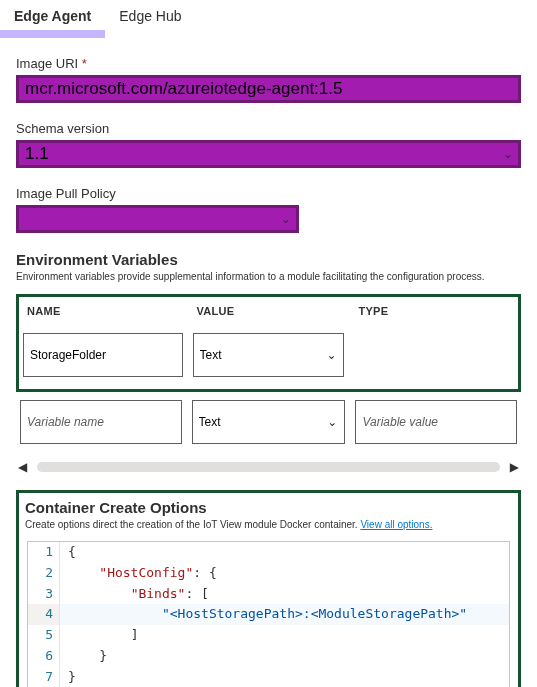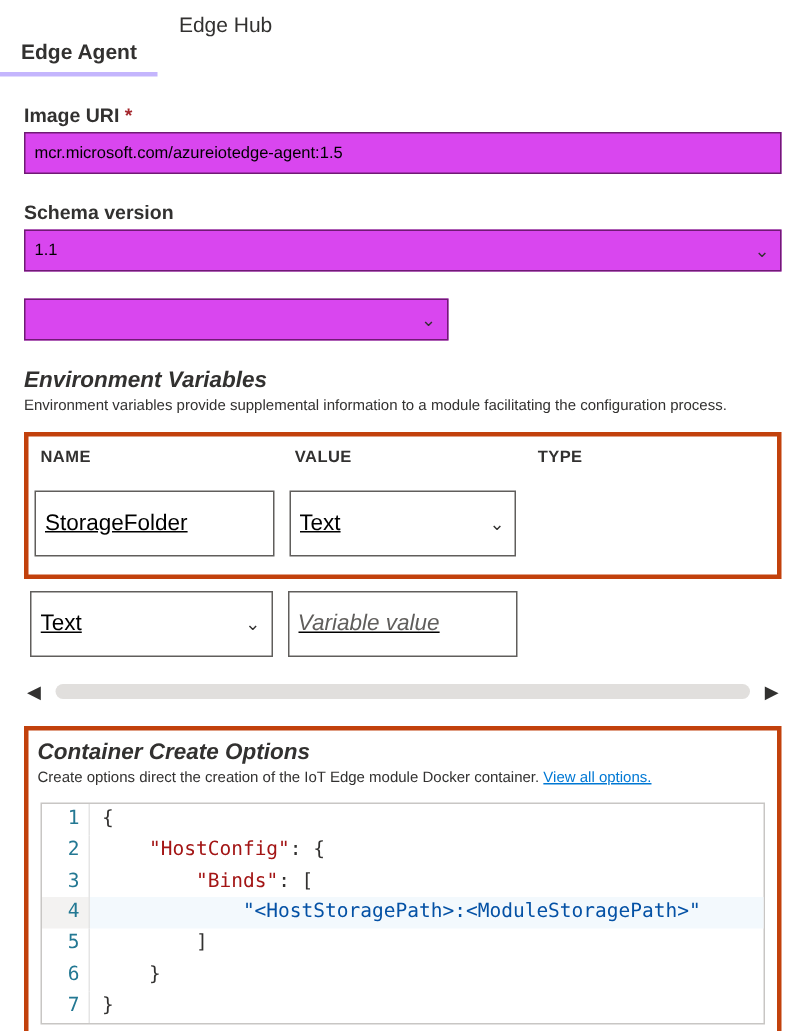--- a/index.html
+++ b/index.html
@@ -7,48 +7,48 @@
     margin: 0;
     padding: 0;
     font-family: "Segoe UI", Arial, sans-serif;
     font-size: 13px;
     color: #323130;
     background: #fff;
     width: 537px;
   }
   .tabs { display: flex; padding: 0; border-bottom: none; margin-bottom: 18px; }
   .tab { padding: 8px 14px 6px 14px; cursor: pointer; font-size: 14px; }
-  .tab.active { font-weight: 600; border-bottom: 3px solid #c4b5fd; margin-top: 18px; }
+  .tab.active { font-weight: 600; border-bottom: 8px solid #c4b5fd; }
   .form-area { padding: 0 16px 16px 16px; }
-  .field-label { font-size: 13px; margin-bottom: 4px; font-weight: bold; }
+  .field-label { font-size: 13px; margin-bottom: 4px; }
   .required { color: #a4262c; }
   .text-input, .select-input {
     width: 100%;
-    border: 1px solid #701a75;
+    border: 3px solid #701a75;
     padding: 5px 6px;
-    font-size: 11px;
+    font-size: 17px;
     font-family: inherit;
-    background: #d946ef;
+    background: #a21caf;
     height: 28px;
   }
   .select-wrap { position: relative; display: block; }
   .select-wrap .chev {
     position: absolute; right: 8px; top: 50%; transform: translateY(-50%);
     pointer-events: none; font-size: 12px; color: #323130;
   }
   .block { margin-bottom: 18px; }
-  .section-head { font-size: 15px; font-weight: 700; margin-bottom: 2px; font-style: italic; }
+  .section-head { font-size: 15px; font-weight: 700; margin-bottom: 2px; }
   .section-desc { font-size: 10px; color: #323130; margin-bottom: 10px; line-height: 1.35; }
-  .redbox { border: 3px solid #c2410c; }
+  .redbox { border: 3px solid #14532d; }
   .env-grid { display: grid; grid-template-columns: 1.05fr 1fr 1.05fr; gap: 10px; }
   .env-head { font-size: 11px; font-weight: 700; letter-spacing: .3px; padding: 6px 4px 6px 4px; }
   .env-cell { padding: 0 0 6px 0; }
   .env-row-wrap { padding: 0 4px 6px 4px; }
   .env-redbox { padding: 2px 4px 6px 4px; }
-  .env-input { width: 100%; border: 1px solid #605e5c; padding: 21px 6px; font-size: 15px; height: 28px; font-family: inherit; text-decoration: underline; }
+  .env-input { width: 100%; border: 1px solid #605e5c; padding: 21px 6px; font-size: 12px; height: 28px; font-family: inherit; }
   .placeholder-italic::placeholder { font-style: italic; color: #605e5c; }
   .scroll-hint {
     height: 18px; position: relative; margin: 2px 0 14px 0;
     display: flex; align-items: center; justify-content: space-between;
     padding: 0 2px;
   }
   .scroll-bar {
     height: 10px; flex: 1; margin: 0 10px;
     background: #e1dfdd;
     border-radius: 5px;
@@ -91,20 +91,21 @@
 
   <div class="block">
     <div class="field-label">Schema version</div>
     <div class="select-wrap">
       <input class="text-input" type="text" value="1.1" style="">
       <span class="chev">⌄</span>
     </div>
   </div>
 
   <div class="block">
+    <div class="field-label">Image Pull Policy</div>
     <div class="select-wrap small-select">
       <input class="text-input" type="text" value="" style="">
       <span class="chev">⌄</span>
     </div>
   </div>
 
   <div class="block" style="margin-bottom:6px;">
     <div class="section-head">Environment Variables</div>
     <div class="section-desc">Environment variables provide supplemental information to a module facilitating the configuration process.</div>
   </div>
@@ -123,41 +124,44 @@
           <input class="env-input" type="text" value="Text" style="">
           <span class="chev">⌄</span>
         </div>
       </div>
     </div>
   </div>
 
   <div class="env-row-wrap" style="margin-top:8px;">
     <div class="env-grid">
       <div class="env-cell">
+        <input class="env-input placeholder-italic" type="text" placeholder="Variable name" style="">
+      </div>
+      <div class="env-cell">
         <div class="select-wrap">
           <input class="env-input" type="text" value="Text" style="">
           <span class="chev">⌄</span>
         </div>
       </div>
       <div class="env-cell">
         <input class="env-input placeholder-italic" type="text" placeholder="Variable value" style="">
       </div>
     </div>
   </div>
 
   <div class="scroll-hint">
     <span class="scroll-arrow">◀</span>
     <div class="scroll-bar"></div>
     <span class="scroll-arrow">▶</span>
   </div>
 
   <div class="redbox cco-box">
     <div class="section-head">Container Create Options</div>
     <div class="section-desc">
-      <span>Create options direct the creation of the IoT Edge module Docker container. </span><a class="link">View all options.</a>
+      <span>Create options direct the creation of the IoT View module Docker container. </span><a class="link">View all options.</a>
     </div>
     <div class="code-wrap">
       <div class="code-gutter-row">
           <div class="gutter">1</div>
           <div class="codecell"><span class="punct">{</span></div>
         </div>
       <div class="code-gutter-row">
           <div class="gutter">2</div>
           <div class="codecell">    <span class="str-key">"HostConfig"</span><span class="punct">: {</span></div>
         </div>

